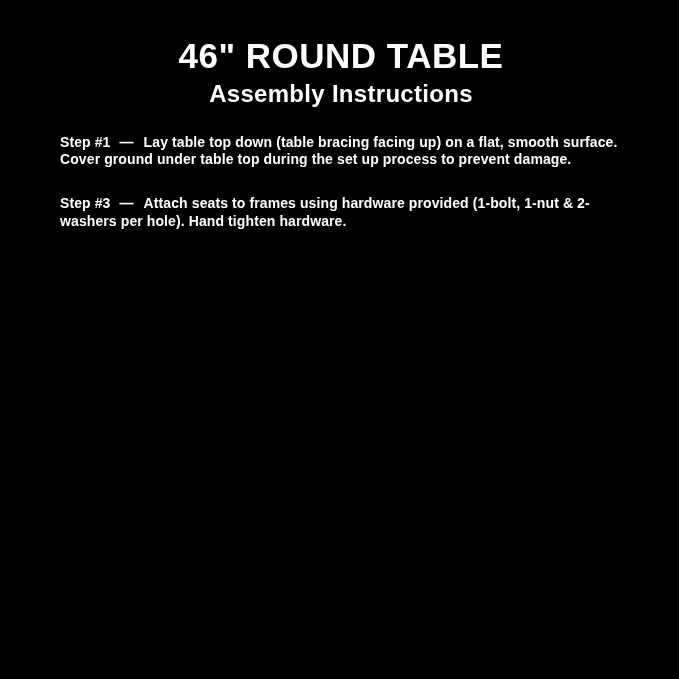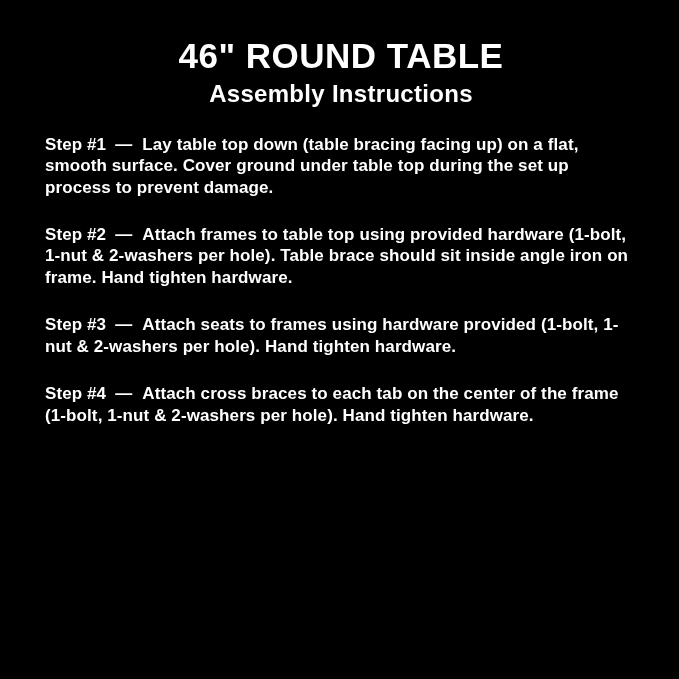--- a/index.html
+++ b/index.html
@@ -34,22 +34,22 @@
     margin: 4px 0 8px 0;
     font-size: 24px;
     line-height: 1.15;
     letter-spacing: 0.3px;
     font-weight: 700;
   }
   .steps {
     margin-top: 26px;
   }
   .step {
-    margin: 0 0 26px 0;
-    font-size: 17px;
+    margin: 0 0 26px 15px;
+    font-size: 14px;
     line-height: 1.26;
     letter-spacing: 0.1px;
   }
   .step-dash {
     margin: 0 10px 0 9px;
   }
 </style>
 </head>
 <body>
 
@@ -57,22 +57,16 @@
   <div class="header">
     <h1 class="title">46" ROUND TABLE</h1>
     <h2 class="subtitle">Assembly Instructions</h2>
   </div>
 
   <div class="steps">
     <p class="step">
       <span class="step-label">Step #1</span><span class="step-dash">—</span><span class="step-text">Lay table top down (table bracing facing up) on a flat, smooth surface. Cover ground under table top during the set up process to prevent damage.</span>
     </p>
     <p class="step">
-      <span class="step-label">Step #2</span><span class="step-dash">—</span><span class="step-text">Attach frames to table top using provided hardware (1-bolt, 1-nut &amp; 2-washers per hole). Table brace should sit inside angle iron on frame. Hand tighten hardware.</span>
-    </p>
-    <p class="step">
       <span class="step-label">Step #3</span><span class="step-dash">—</span><span class="step-text">Attach seats to frames using hardware provided (1-bolt, 1-nut &amp; 2-washers per hole). Hand tighten hardware.</span>
-    </p>
-    <p class="step">
-      <span class="step-label">Step #4</span><span class="step-dash">—</span><span class="step-text">Attach cross braces to each tab on the center of the frame (1-bolt, 1-nut &amp; 2-washers per hole). Hand tighten hardware.</span>
     </p>
   </div>
 </div>
 
 </body></html>

